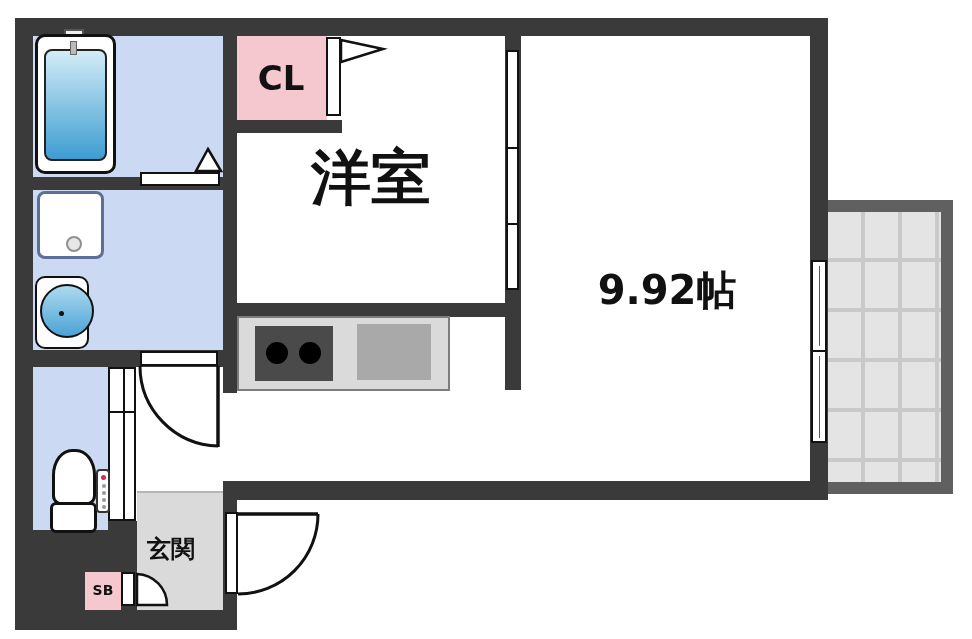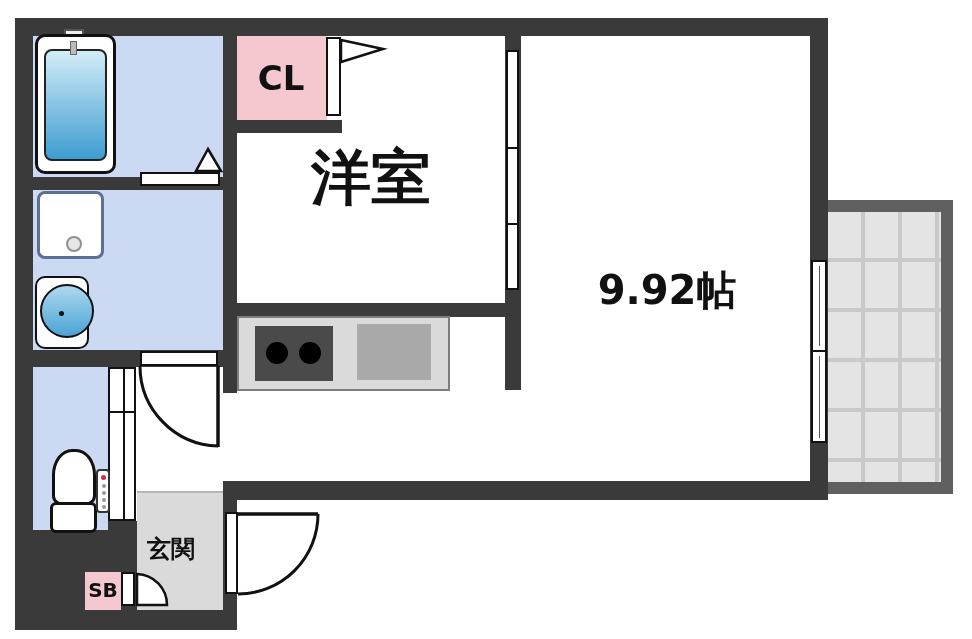--- a/index.html
+++ b/index.html
@@ -133,15 +133,15 @@
     <path d="M318 514 A80 80 0 0 1 238 594" fill="none" stroke="#111" stroke-width="3"></path>
     <path d="M137 574 A31 31 0 0 1 167 605 L137 605 Z" fill="#fff" stroke="#111" stroke-width="2.5"></path>
     <path d="M208 149 L221 171 L196 171 Z" fill="#fff" stroke="#111" stroke-width="2.5"></path>
     <path d="M341 40 L383 49 L341 62 Z" fill="#fff" stroke="#111" stroke-width="2.5"></path>
   </svg>
 
   <div class="label" style="left:281px;top:78px;font-size:34px;">CL</div>
   <div class="label" style="left:371px;top:177px;font-size:60px;">洋室</div>
   <div class="label" style="left:667px;top:290px;font-size:40px;">9.92帖</div>
   <div class="label" style="left:171px;top:549px;font-size:24px;">玄関</div>
-  <div class="label" style="left:103px;top:590px;font-size:20px;">SB</div>
+  <div class="label" style="left:103px;top:590px;font-size:14px;">SB</div>
 
 </div>
 
 </body></html>

